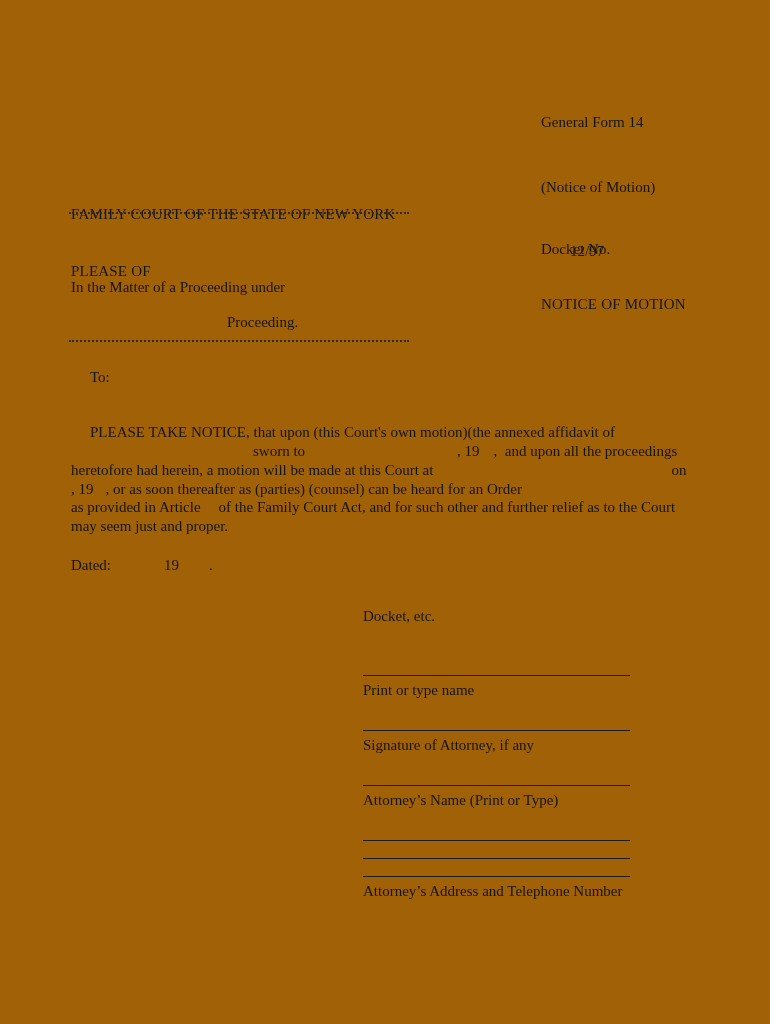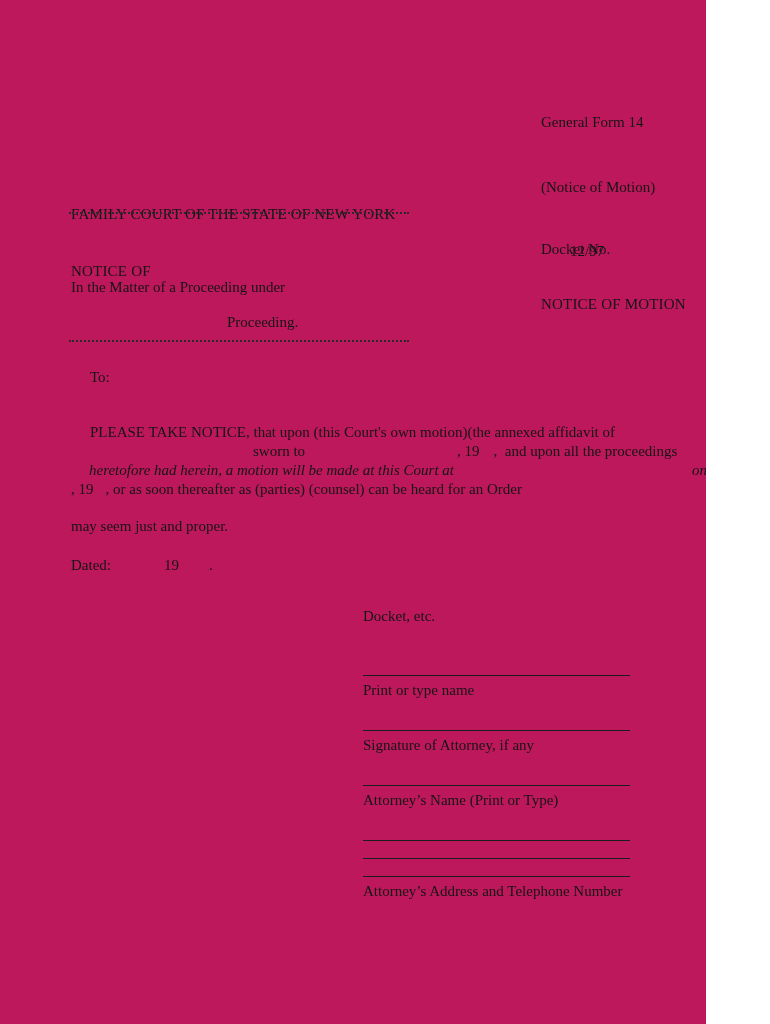--- a/index.html
+++ b/index.html
@@ -1,20 +1,20 @@
 <!DOCTYPE html>
 <html><head>
 <meta charset="utf-8">
 <style>
   html, body { margin: 0; padding: 0; background: #ffffff; }
   .page {
     position: relative;
-    width: 706px;
+    width: 770px;
     height: 1024px;
-    background: #be185d;
+    background: #a16207;
     font-family: "Liberation Serif", "DejaVu Serif", serif;
     font-size: 15px;
     color: #141414;
     overflow: hidden;
   }
   .abs { position: absolute; white-space: pre; line-height: 18.6px; }
   .blk { position: absolute; white-space: pre; }
   .gap { display: inline-block; vertical-align: baseline; }
   .rule {
     position: absolute;
@@ -36,21 +36,21 @@
 <div class="page">
 
   <div class="blk" style="left:541px; top:69px; line-height:21.5px;">
     <div>General Form 14</div>
     <div>(Notice of Motion)</div>
     <div style="padding-left:29px;">12/97</div>
   </div>
 
   <div class="blk caps" style="left:71px; top:167px; line-height:19px;">
     <div>FAMILY COURT OF THE STATE OF NEW YORK</div>
-    <div>NOTICE OF</div>
+    <div>PLEASE OF</div>
   </div>
 
   <div class="dotted" style="left:69px; top:212px;"></div>
 
   <div class="blk" style="left:71px; top:240px; line-height:19px;">
     <div>In the Matter of a Proceeding under</div>
   </div>
 
   <div class="abs" style="left:541px; top:240px;">Docket No.</div>
 
@@ -59,24 +59,25 @@
   <div class="abs" style="left:227px; top:313px;">Proceeding.</div>
 
   <div class="dotted" style="left:69px; top:340px;"></div>
 
   <div class="abs" style="left:90px; top:368px;">To:</div>
 
   <div class="abs" style="left:90px; top:423px;">PLEASE TAKE NOTICE, that upon (this Court's own motion)(the annexed affidavit of</div>
 
   <div class="abs" style="left:71px; top:442px;"><span class="gap" style="width:182px;"></span><span>sworn to</span><span class="gap" style="width:152px;"></span><span>, 19</span><span class="gap" style="width:14px;"></span><span>,  and upon all the proceedings</span></div>
 
-  <div class="abs" style="left:89px; top:461px;font-style:italic;"><span>heretofore had herein, a motion will be made at this Court at</span><span class="gap" style="width:238px;"></span><span>on</span></div>
+  <div class="abs" style="left:71px; top:461px;"><span>heretofore had herein, a motion will be made at this Court at</span><span class="gap" style="width:238px;"></span><span>on</span></div>
 
   <div class="abs" style="left:71px; top:480px;"><span>, 19</span><span class="gap" style="width:12px;"></span><span>, or as soon thereafter as (parties) (counsel) can be heard for an Order</span></div>
 
+  <div class="abs" style="left:71px; top:498px;"><span>as provided in Article</span><span class="gap" style="width:18px;"></span><span>of the Family Court Act, and for such other and further relief as to the Court</span></div>
 
   <div class="abs" style="left:71px; top:517px;">may seem just and proper.</div>
 
   <div class="abs" style="left:71px; top:556px;"><span>Dated:</span><span class="gap" style="width:53px;"></span><span>19</span><span class="gap" style="width:30px;"></span><span>.</span></div>
 
   <div class="abs" style="left:363px; top:607px;">Docket, etc.</div>
 
   <div class="rule" style="left:363px; top:675px;"></div>
   <div class="abs" style="left:363px; top:681px;">Print or type name</div>
 

